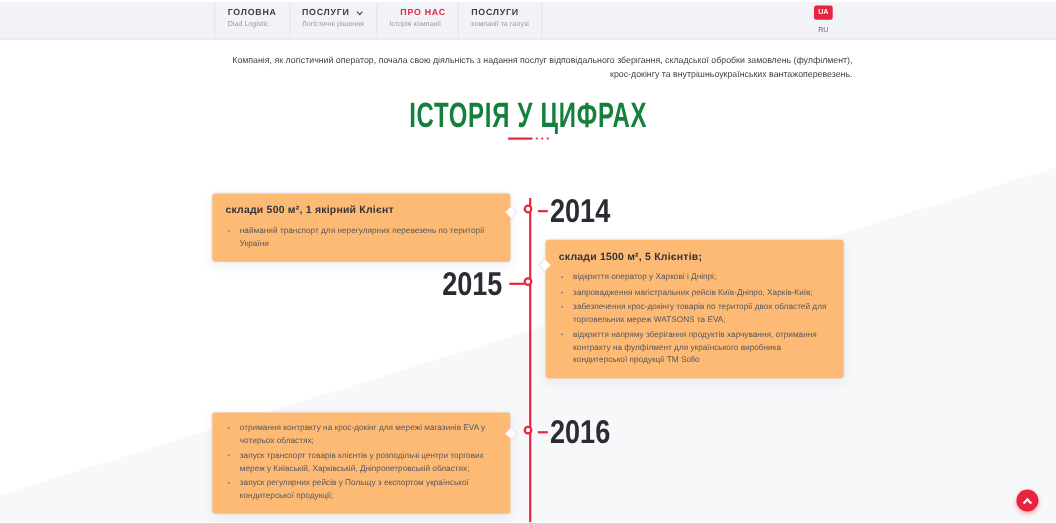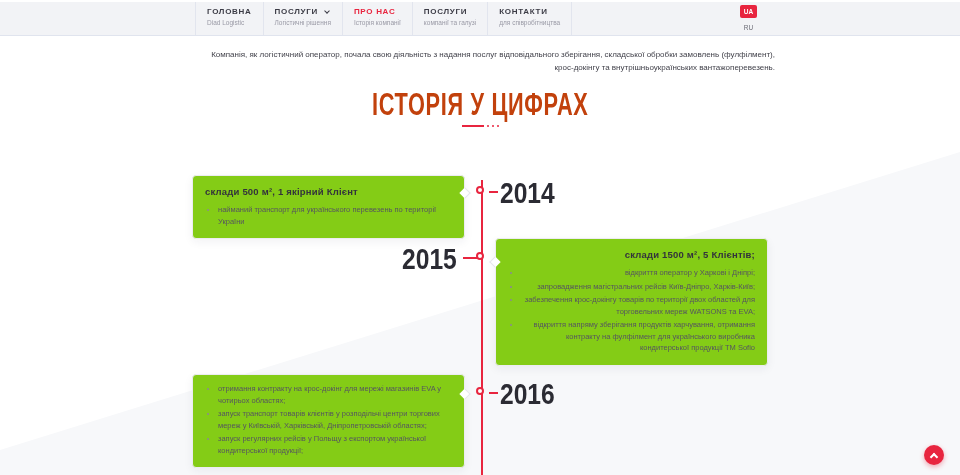--- a/index.html
+++ b/index.html
@@ -27,21 +27,21 @@
   .nav { position:absolute; left:195px; top:0; height:33px; display:flex; }
   .nav-item {
     height:33px; padding:5px 11px 0 11px;
     border-left:1px solid #e2e5ee; cursor:pointer;
   }
   .nav-item:last-child { border-right:1px solid #e2e5ee; }
   .nav-title {
     font-size:8px; font-weight:bold; letter-spacing:0.7px; color:#3c3c46;
     white-space:nowrap;
   }
-  .nav-item.active .nav-title { color:#e8253f; }
+  .nav-item.active .nav-title { color:#e8253f;margin-left:10px; }
   .nav-sub { font-size:6.5px; color:#9a9aa6; margin-top:3px; white-space:nowrap; }
   .chev {
     display:inline-block; width:4px; height:4px;
     border-right:1.3px solid #3c3c46; border-bottom:1.3px solid #3c3c46;
     transform:rotate(45deg); margin-left:7px; vertical-align:1.5px;
   }
   .lang { position:absolute; left:740px; top:3px; width:17px; text-align:center; }
   .lang-current {
     display:block; width:17px; height:13px; background:#e8253f; color:#fff;
     font-size:6.5px; font-weight:bold; line-height:13px; border-radius:2px;
@@ -54,21 +54,21 @@
 
   
   .intro {
     position:absolute; left:195px; top:48px; width:580px;
     font-size:8px; line-height:13px; color:#3f3f48; z-index:2;text-align:right;
   }
 
   
   .section-title {
     position:absolute; left:0; top:86px; width:960px; text-align:center;
-    z-index:2; color:#c2410c;
+    z-index:2; color:#15803d;
   }
   .section-title span {
     display:inline-block; font-size:32px; font-weight:bold;
     letter-spacing:1px; transform:scaleX(0.68); transform-origin:center;
     white-space:nowrap;
   }
   .title-divider {
     position:absolute; left:0; top:125px; width:960px; z-index:2;
     display:flex; justify-content:center; align-items:center; gap:3px;
   }
@@ -83,21 +83,21 @@
   }
   .tl-tick { position:absolute; height:2px; background:#e8253f; z-index:1; }
   .tl-year {
     position:absolute; font-size:30px; line-height:31px; font-weight:bold;
     color:#2b2b33; z-index:2; white-space:nowrap;
   }
   .year-l { transform:scaleX(0.82); transform-origin:left center; }
   .year-r { transform:scaleX(0.82); transform-origin:right center; }
 
   .card {
-    position:absolute; width:273px; background:#84cc16;
+    position:absolute; width:273px; background:#fdba74;
     border:1px solid #ececf1; border-radius:4px;
     box-shadow:0 3px 10px rgba(40,40,70,0.06);
     padding:8px 12px 9px 12px; z-index:2;
   }
   .card-title {
     font-size:9.5px; font-weight:bold; color:#33333c;
     letter-spacing:0.2px; margin:2px 0 7px 0;
   }
   .card ul { margin:0; padding-left:13px; list-style:disc; }
   .card li { font-size:7.5px; line-height:11.5px; color:#56565f; margin-bottom:2px; }
@@ -147,24 +147,20 @@
         <div class="nav-sub">Логістичні рішення</div>
       </div>
       <div class="nav-item active">
         <div class="nav-title">ПРО НАС</div>
         <div class="nav-sub">Історія компанії</div>
       </div>
       <div class="nav-item">
         <div class="nav-title">ПОСЛУГИ</div>
         <div class="nav-sub">компанії та галузі</div>
       </div>
-      <div class="nav-item">
-        <div class="nav-title">КОНТАКТИ</div>
-        <div class="nav-sub">для співробітництва</div>
-      </div>
     </div>
     <div class="lang">
       <span class="lang-current">UA</span>
       <span class="lang-alt">RU</span>
     </div>
   </div>
 
   <div class="intro">Компанія, як логістичний оператор, почала свою діяльність з надання послуг відповідального зберігання, складської обробки замовлень (фулфілмент), крос-докінгу та внутрішньоукраїнських вантажоперевезень.</div>
 
   <div class="section-title">
@@ -176,31 +172,31 @@
     <span class="dot"></span>
     <span class="dot"></span>
   </div>
 
   <div class="tl-line"></div>
 
   <div class="card" style="left:192px; top:175px;">
     <div class="card-pointer pointer-right" style="top:13px;"></div>
     <div class="card-title">склади 500 м², 1 якірний Клієнт</div>
     <ul>
-      <li>найманий транспорт для українського перевезень по території України</li>
+      <li>найманий транспорт для нерегулярних перевезень по території України</li>
     </ul>
   </div>
   <div class="tl-node" style="left:476px; top:186px;"></div>
   <div class="tl-tick" style="left:489px; top:191px; width:9px;"></div>
   <div class="tl-year year-l" style="left:500px; top:177px;">2014</div>
 
   <div class="tl-year year-r" style="right:503px; top:243px;">2015</div>
   <div class="tl-tick" style="left:463px; top:257px; width:14px;"></div>
   <div class="tl-node" style="left:476px; top:252px;"></div>
-  <div class="card" style="left:495px; top:238px;text-align:right;">
+  <div class="card" style="left:495px; top:217px;">
     <div class="card-pointer pointer-left" style="top:19px;"></div>
     <div class="card-title">склади 1500 м², 5 Клієнтів;</div>
     <ul>
       <li>відкриття оператор у Харкові і Дніпрі;</li>
       <li>запровадження магістральних рейсів Київ-Дніпро, Харків-Київ;</li>
       <li>забезпечення крос-докінгу товарів по території двох областей для торговельних мереж WATSONS та EVA;</li>
       <li>відкриття напряму зберігання продуктів харчування, отримання контракту на фулфілмент для українського виробника кондитерської продукції TM Sofio</li>
     </ul>
   </div>
 

